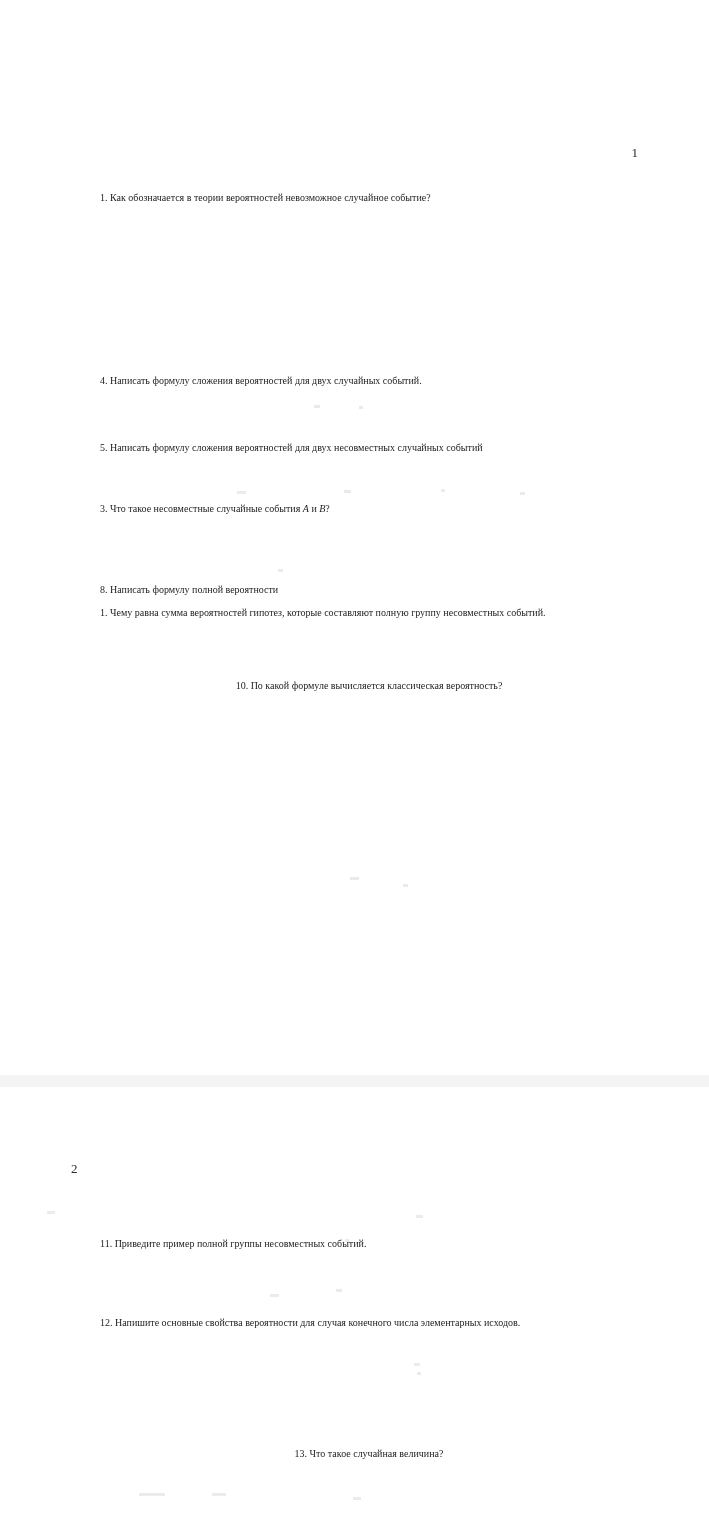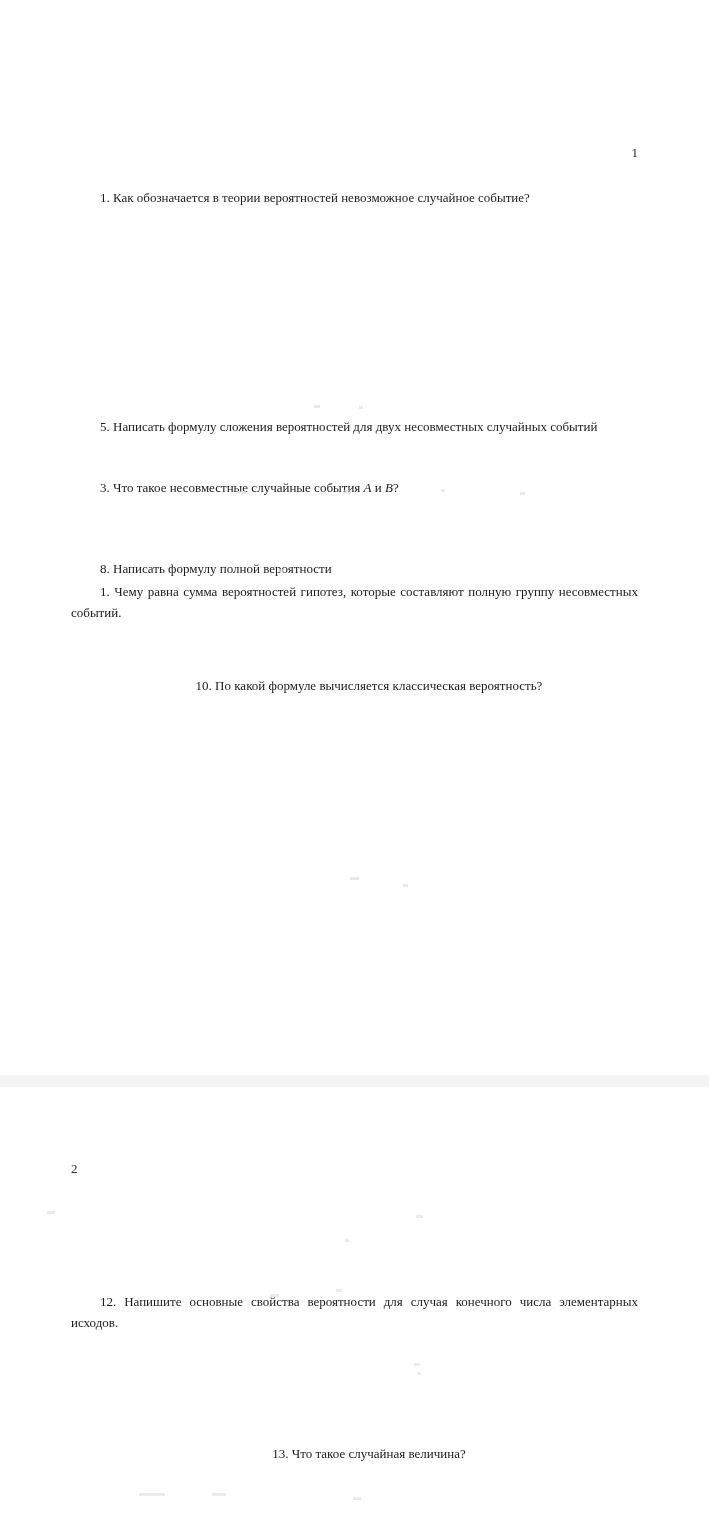--- a/index.html
+++ b/index.html
@@ -53,21 +53,21 @@
     padding-top: 75px;
   }
 
   .qlist {
     margin: 0;
     padding: 0;
     list-style: none;
   }
 
   .q {
-    font-size: 13px;
+    font-size: 10px;
     line-height: 21px;
     text-align: justify;
     text-justify: inter-word;
     text-indent: 29px;
     hyphens: manual;
     margin: 0;
     color: #1c1c1c;
   }
   .q:last-child { text-align: center; }
 
@@ -107,20 +107,21 @@
     <p class="q">1. Как обозначается в теории вероятностей невозможное случайное событие?</p>
 
     <div class="gap-46"></div>
 
 
     <div class="gap-58"></div>
 
 
     <div class="gap-58"></div>
 
+    <p class="q">4. Написать формулу сложения вероятностей для двух случайных событий.</p>
 
     <div class="gap-46"></div>
 
     <p class="q">5. Написать формулу сложения вероятностей для двух несовместных случайных событий</p>
 
     <div class="gap-40"></div>
 
     <p class="q"><span>3. Что такое несовместные случайные события </span><span class="mathvar">A</span><span> и </span><span class="mathvar">B</span><span>?</span></p>
 
     <div class="gap-58"></div>
@@ -155,20 +156,21 @@
 <div class="page-gap"></div>
 
 <div class="page" id="page-2">
 
   <div class="folio folio-left">2</div>
 
   <div class="gap-58"></div>
 
   <div class="qlist">
 
+    <p class="q">11. Приведите пример полной группы несовместных событий.</p>
 
     <div class="gap-58"></div>
 
     <p class="q">12. Напишите основные свойства вероятности для случая конечного числа элементарных исходов.</p>
 
     <div class="gap-58"></div>
     <div class="gap-52"></div>
 
     <p class="q">13. Что такое случайная величина?</p>
 

